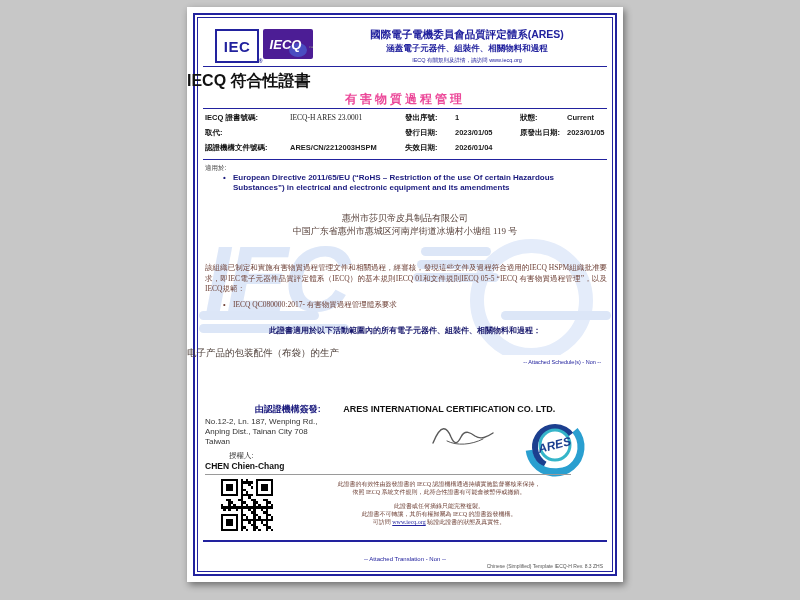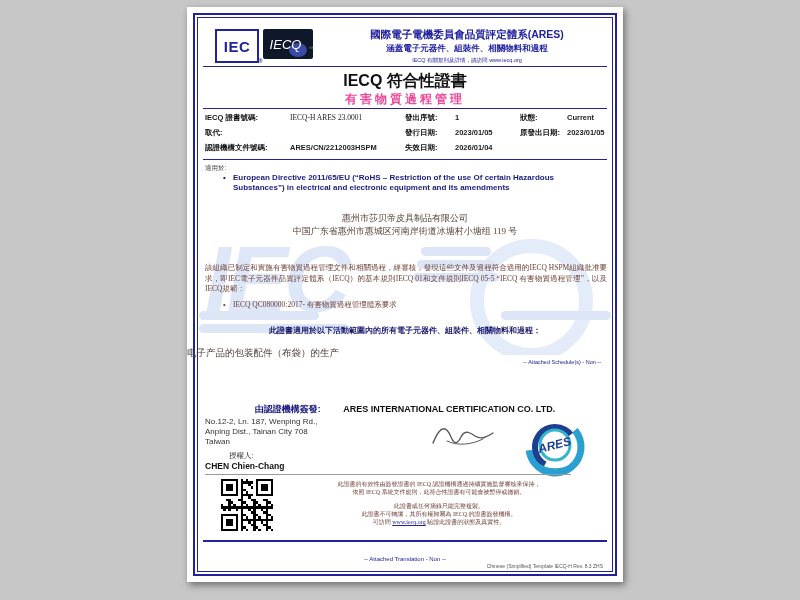--- a/index.html
+++ b/index.html
@@ -9,34 +9,34 @@
         box-shadow:2px 3px 7px rgba(0,0,0,.45);}
   .frame-outer{position:absolute;inset:6px;border:2.5px solid #22229e;pointer-events:none;}
   .frame-inner{position:absolute;inset:10px;border:1px solid #22229e;pointer-events:none;}
   .abs{position:absolute;}
   .divider{position:absolute;left:16px;right:16px;border-top:1.5px solid #22229e;}
 
   
   .logo-iec{left:28px;top:22px;width:40px;height:30px;border:2px solid #22229e;background:#fff;
             display:flex;align-items:center;justify-content:center;font-weight:bold;color:#22229e;
             font-size:15px;letter-spacing:.5px;}
-  .logo-iecq{left:76px;top:22px;width:50px;height:30px;background:#0f172a;border-radius:2px;
-             display:flex;align-items:center;justify-content:center;color:#fff;font-weight:normal;
+  .logo-iecq{left:76px;top:22px;width:50px;height:30px;background:#4c1d95;border-radius:2px;
+             display:flex;align-items:center;justify-content:center;color:#fff;font-weight:bold;
              font-style:italic;font-size:13px;overflow:hidden;position:absolute;}
   .logo-iecq .globe{position:absolute;right:6px;bottom:2px;width:18px;height:14px;border-radius:50%;
              background:#4a5ed0;opacity:.75;}
   .logo-iecq span{position:relative;z-index:1;}
   .reg-mark{position:absolute;font-size:5px;color:#22229e;}
   .hdr-text{left:138px;top:21px;width:284px;text-align:center;}
   .hdr-l1{font-size:10.5px;font-weight:bold;color:#22229e;}
   .hdr-l2{font-size:8.5px;font-weight:bold;color:#22229e;margin-top:1px;}
   .hdr-l3{font-size:5.5px;color:#22229e;margin-top:2px;}
 
   
-  .title-main{left:0;right:0;top:64px;text-align:center;font-size:16px;font-weight:bold;color:#111;}
+  .title-main{left:0;right:0;top:64px;font-size:16px;font-weight:bold;color:#111;}
   .title-sub{left:0;right:0;top:84px;text-align:center;font-size:12px;font-weight:bold;color:#ec4899;
              letter-spacing:3px;}
 
   
   .info{left:18px;top:106px;width:404px;height:46px;font-size:7.5px;color:#222;}
   .info span{position:absolute;white-space:nowrap;}
   .lbl{font-weight:bold;color:#111;}
   .val{color:#222;}
   .valb{font-weight:bold;color:#222;}
   .r0{top:0;} .r1{top:15px;} .r2{top:30px;text-align:right;}

